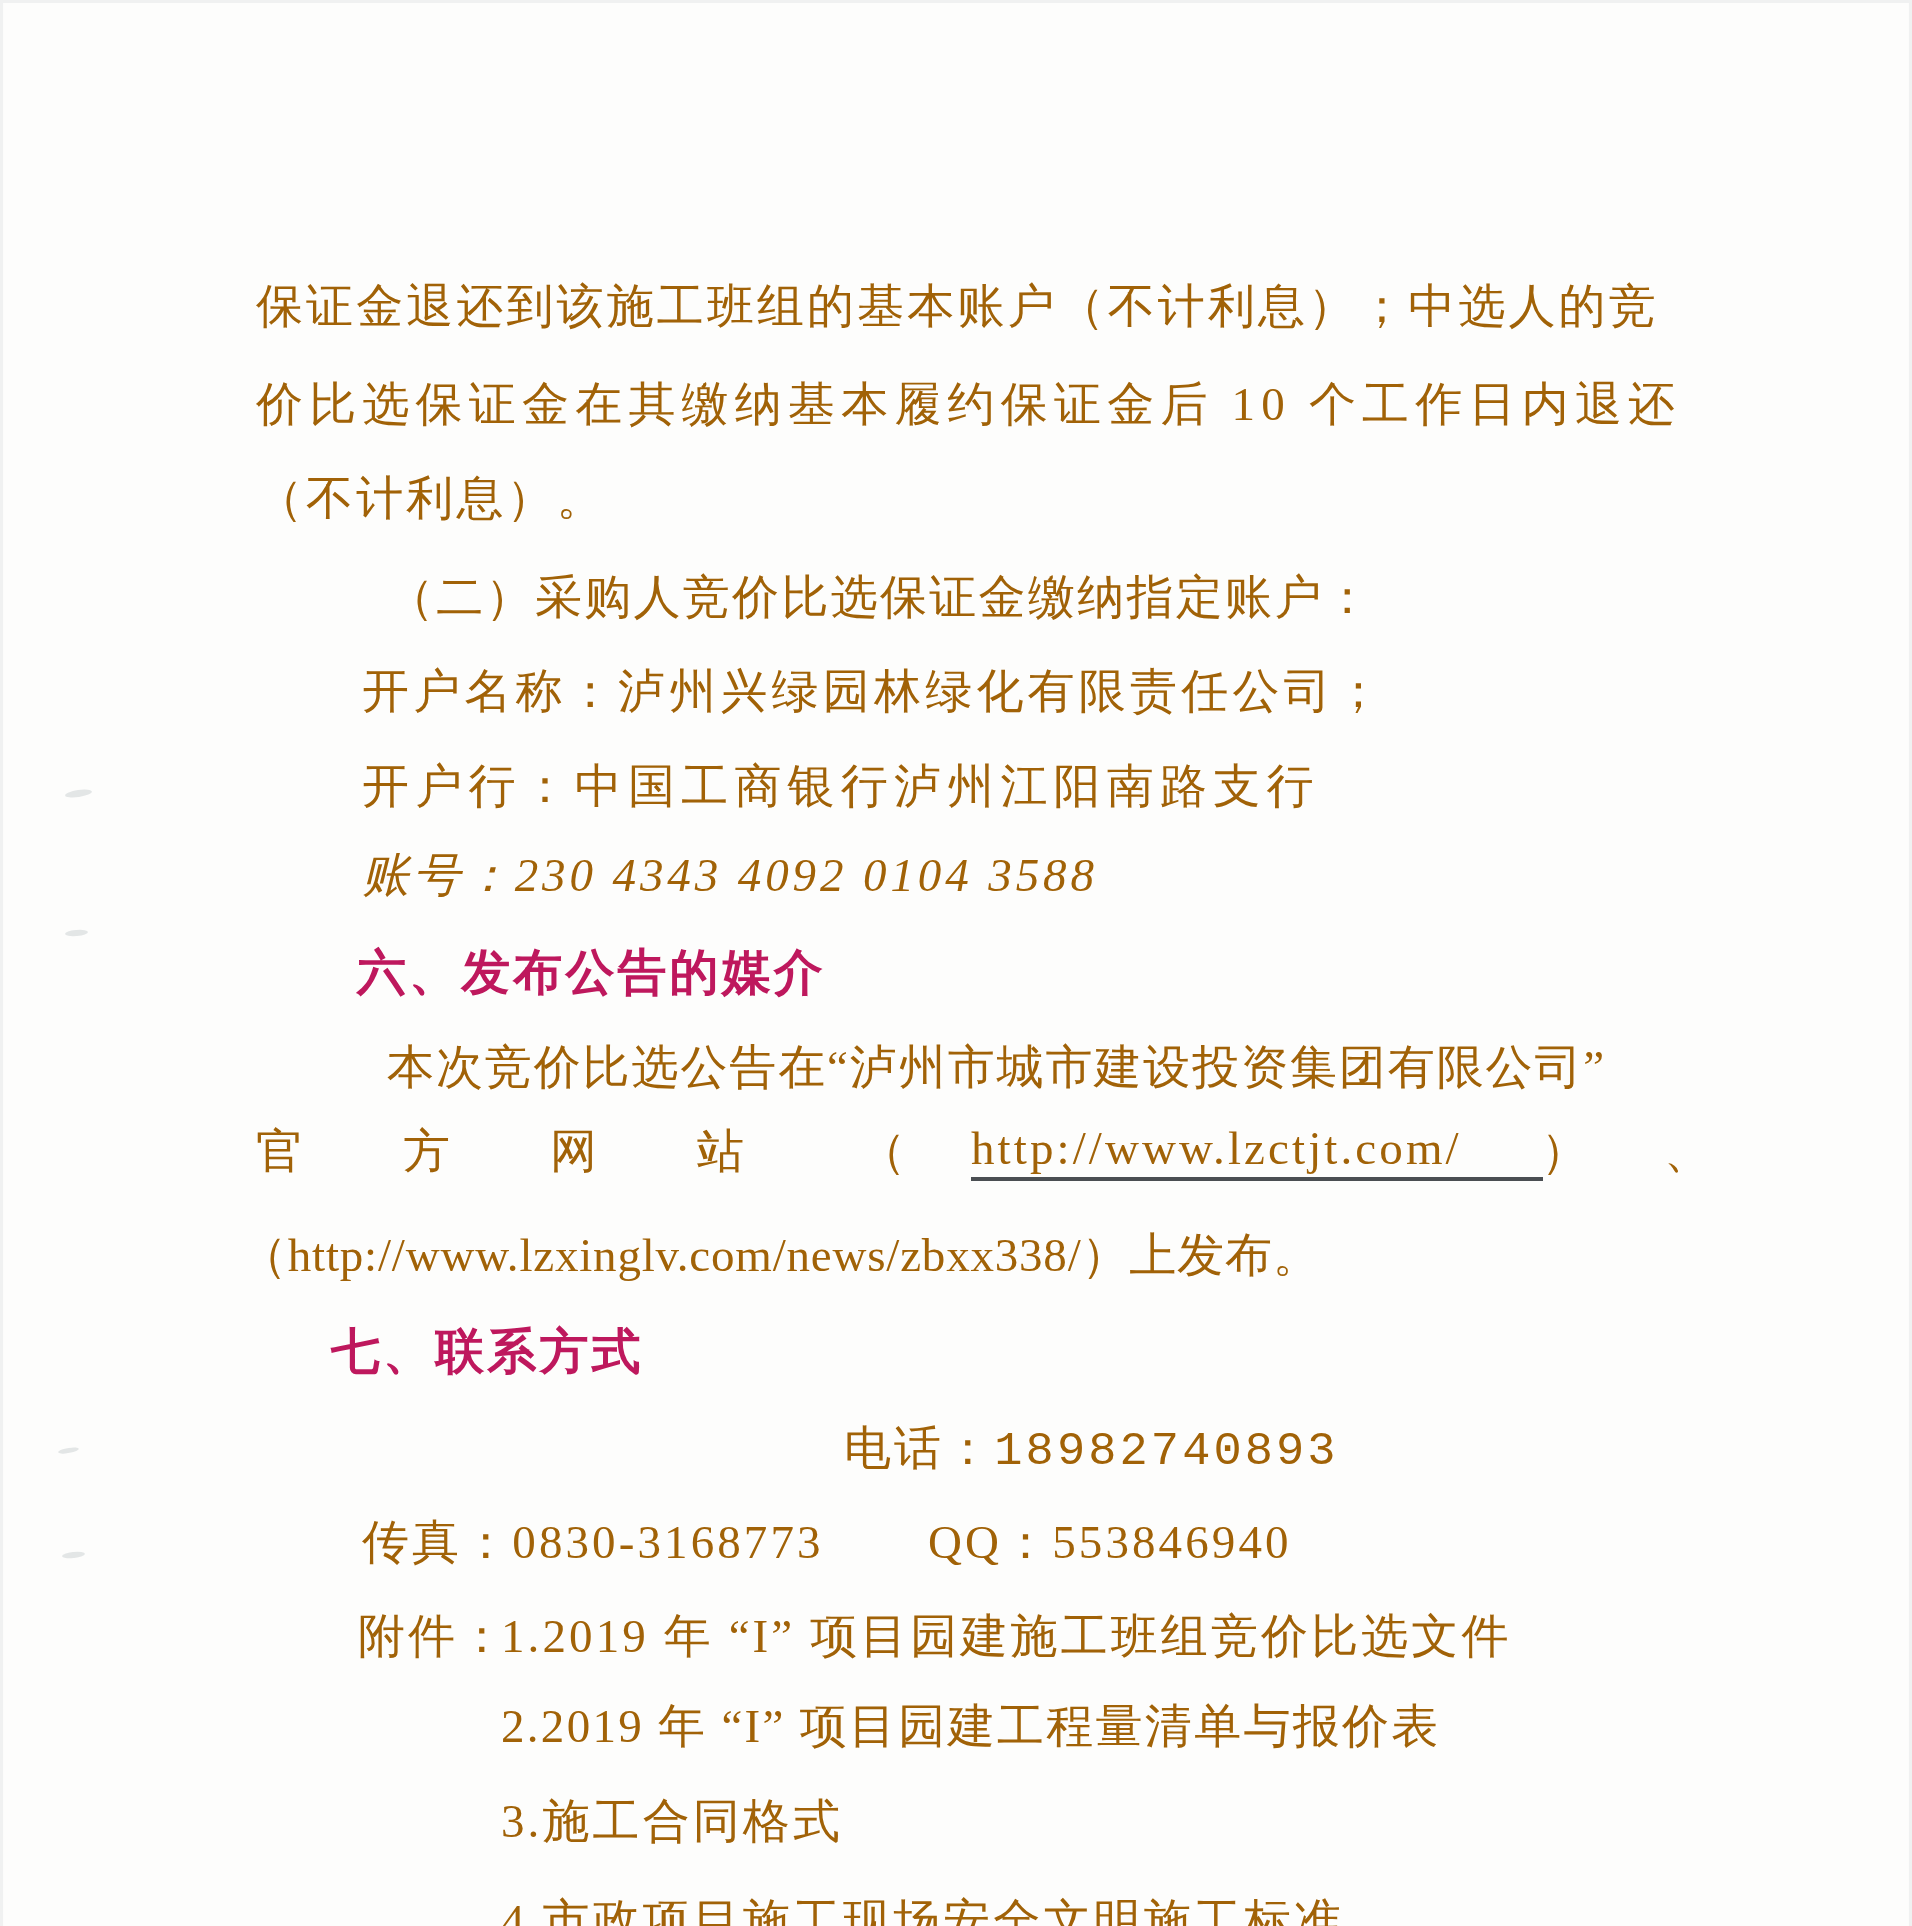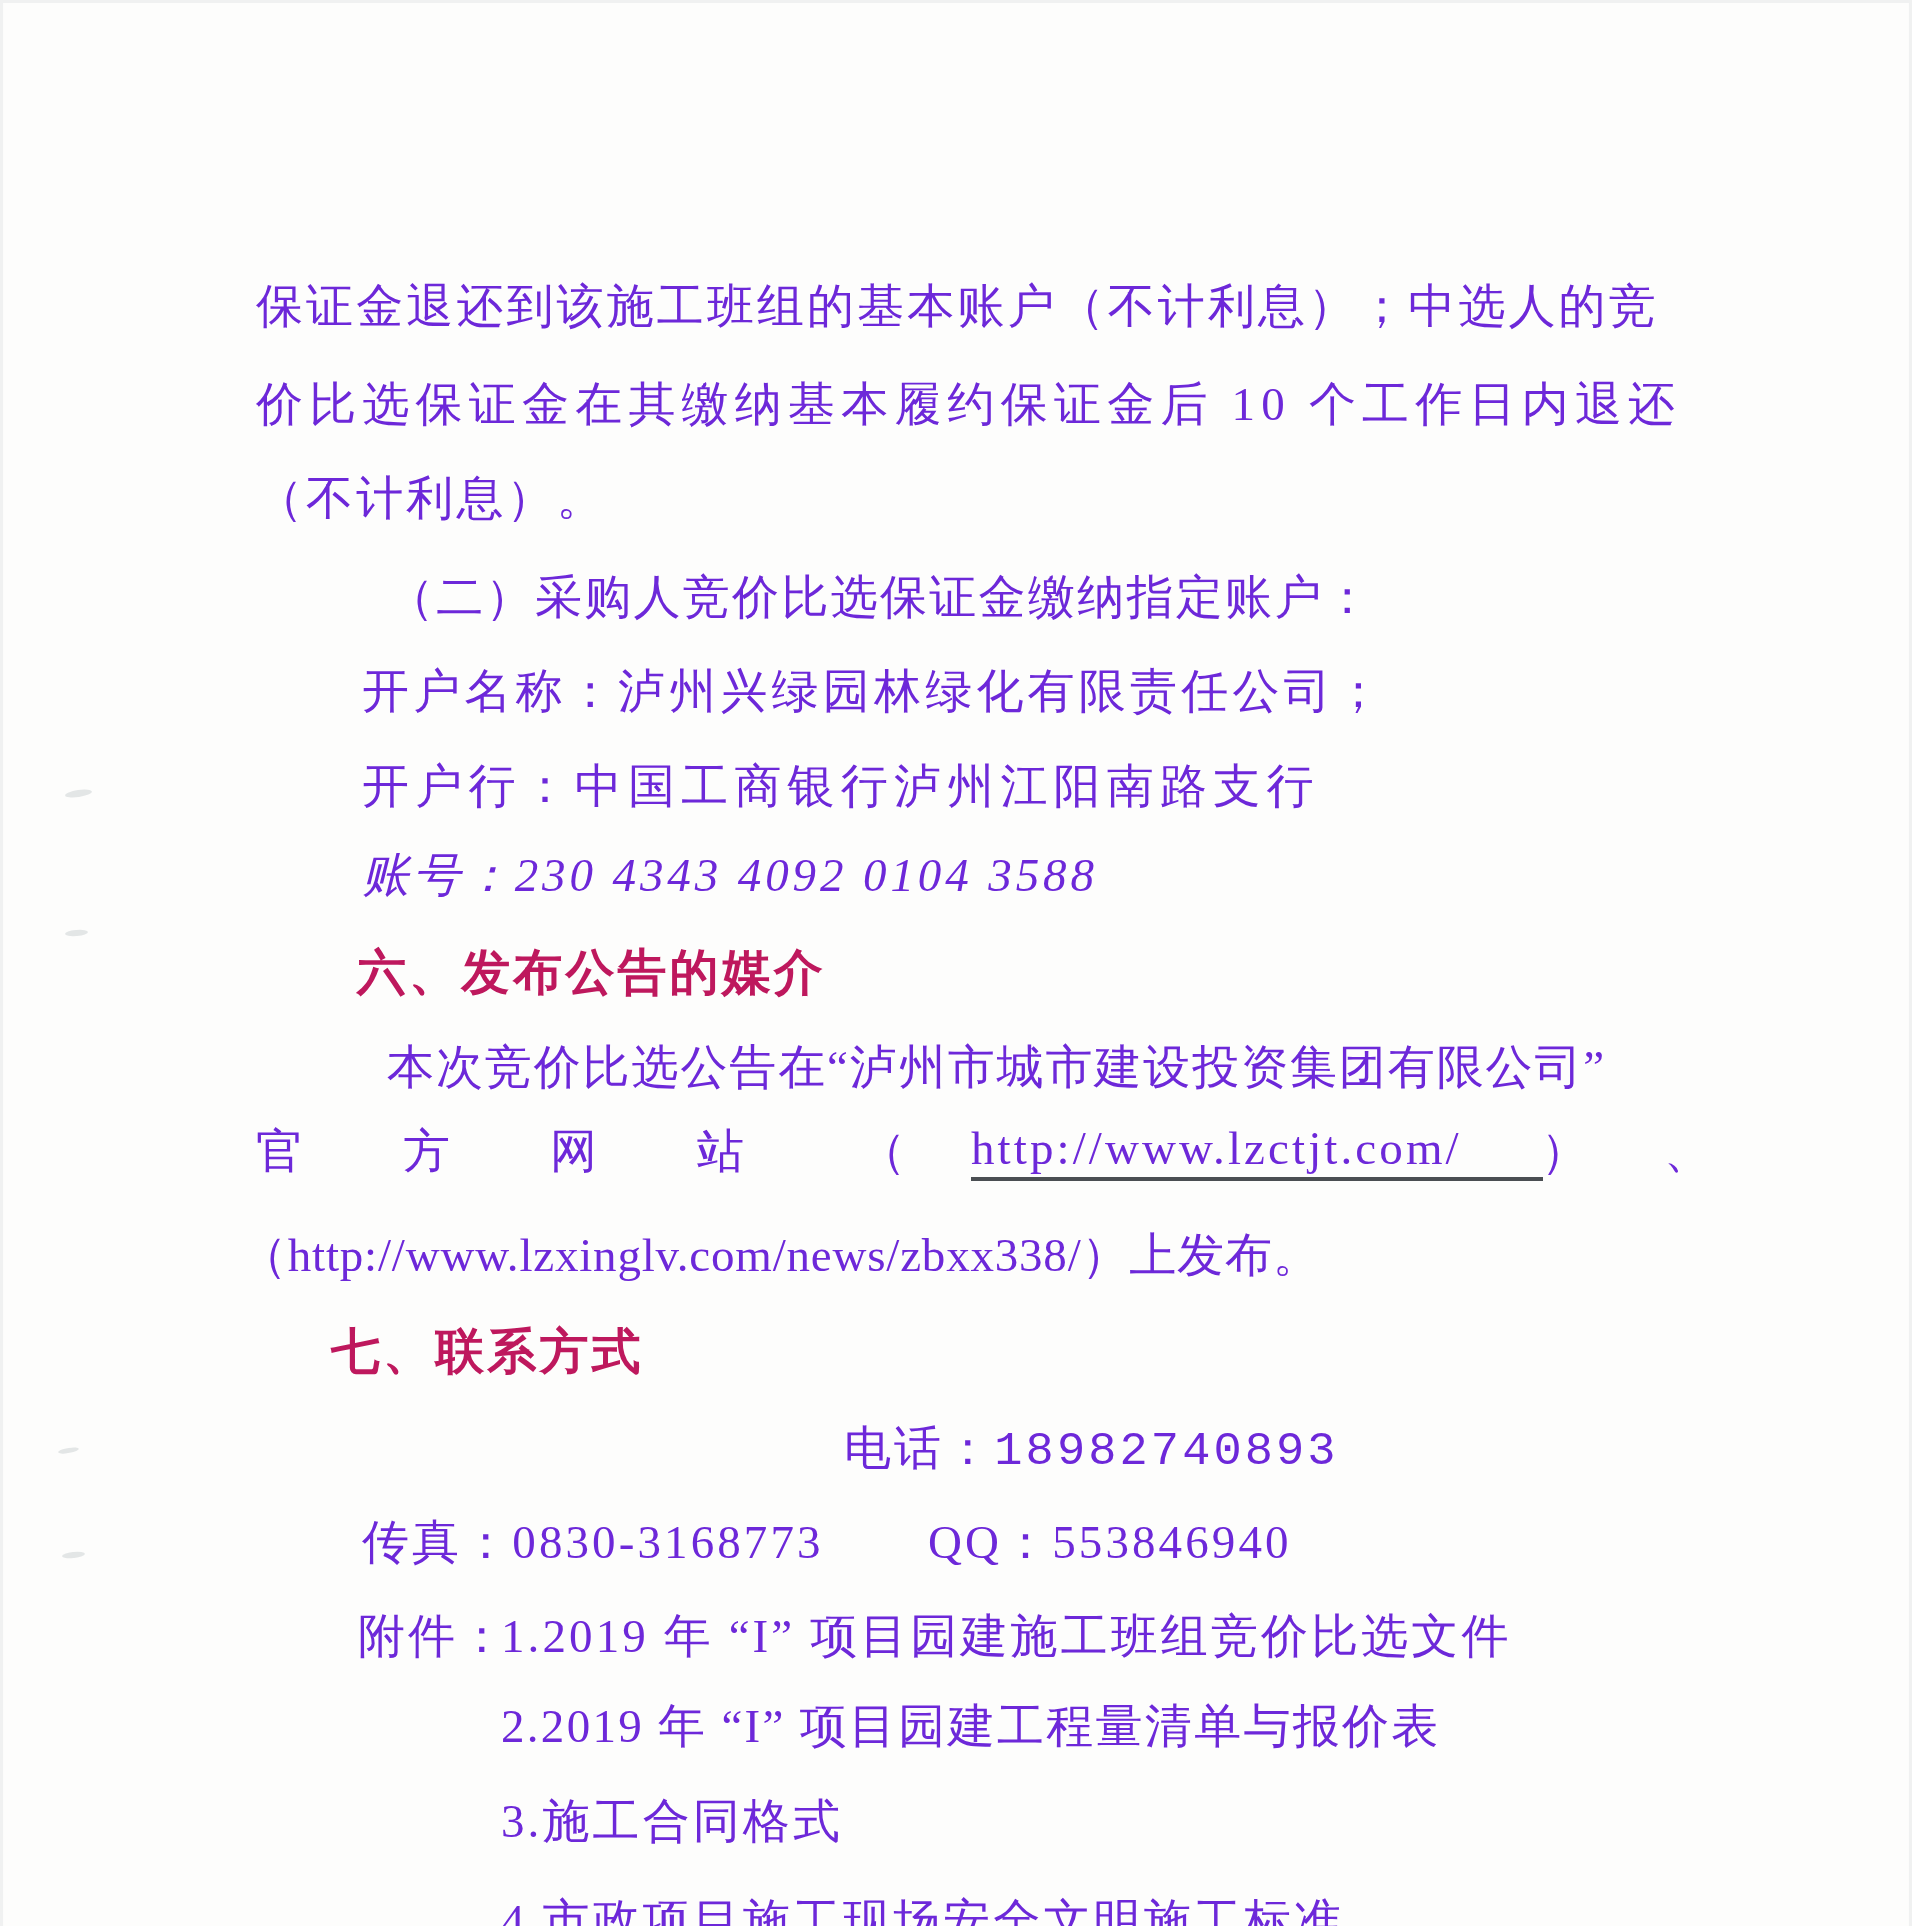--- a/index.html
+++ b/index.html
@@ -13,21 +13,21 @@
     box-shadow:inset 0 0 0 3.1px rgba(195,201,205,0.22);
   }
   .ln{
     position:absolute;
     height:96px;
     display:flex;
     align-items:center;
     white-space:pre;
     font-size:47px;
     letter-spacing:3.1px;
-    color:#6d28d9;
+    color:#a16207;
   }
   .ls5{letter-spacing:1.9px;}
   .ls6{letter-spacing:2.3px;}
   .ls10{letter-spacing:3.9px;}
   .ls11{letter-spacing:4.2px;}
   .ls16{letter-spacing:6.2px;}
   .heading{
     font-family:"Liberation Sans","DejaVu Sans",sans-serif;
     font-weight:700;
     font-size:49px;

